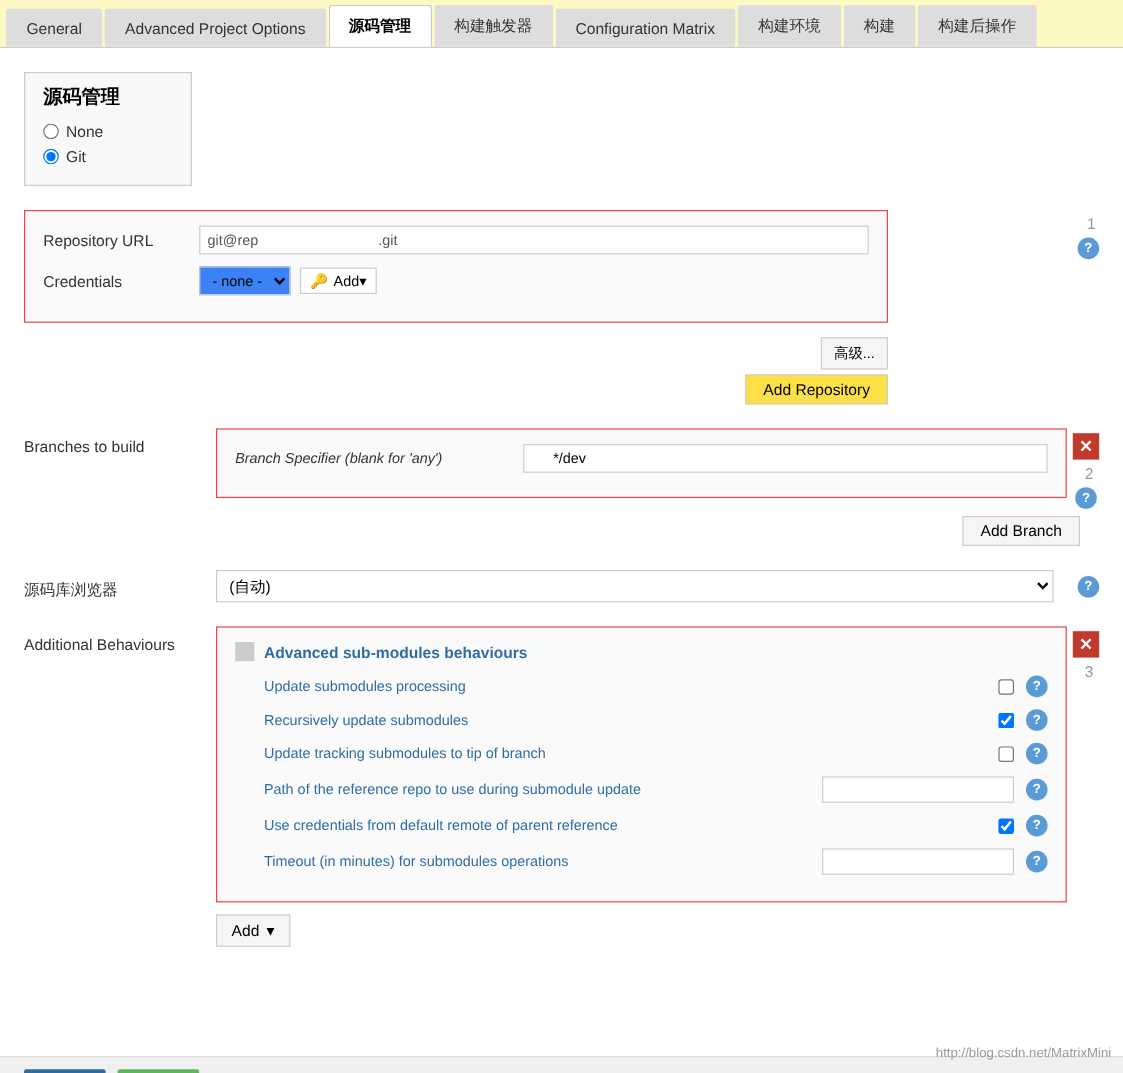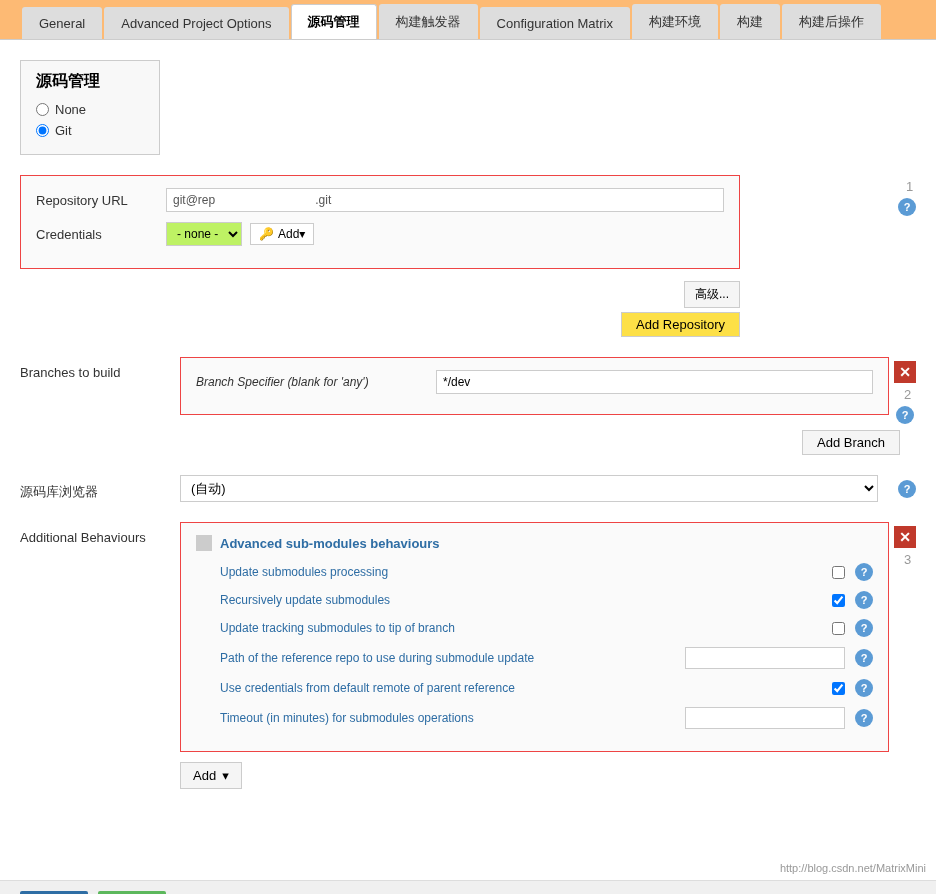--- a/index.html
+++ b/index.html
@@ -8,23 +8,23 @@
       font-size: 13px;
       background: #f0f0f0;
       color: #333;
       width: 936px;
       min-height: 894px;
     }
 
     
     .tab-bar {
       display: flex;
-      background: #fdba74;
+      background: #fef9c3;
       border-bottom: 1px solid #ccc;
-      padding: 0 22px;
+      padding: 0 5px;
       align-items: flex-end;
     }
     .tab-item {
       padding: 8px 16px;
       cursor: pointer;
       font-size: 13px;
       color: #333;
       border: 1px solid transparent;
       border-bottom: none;
       margin-right: 2px;
@@ -119,21 +119,21 @@
     }
 
     .credentials-row {
       display: flex;
       align-items: center;
       gap: 8px;
     }
     .select-none {
       border: 1px solid #ccc;
       padding: 3px 6px;
-      background: #bef264;
+      background: #3b82f6;
       font-size: 12px;
     }
     .add-cred-btn {
       background: #fff;
       border: 1px solid #ccc;
       padding: 3px 8px;
       cursor: pointer;
       font-size: 12px;
       display: flex;
       align-items: center;
@@ -193,21 +193,21 @@
     .branch-label {
       font-size: 12px;
       color: #333;
       width: 230px;
       flex-shrink: 0;
       font-style: italic;
     }
     .branch-input {
       flex: 1;
       border: 1px solid #ccc;
-      padding: 4px 6px;
+      padding: 4px 24px;
       font-size: 12px;
     }
     .btn-close-red {
       background: #c0392b;
       color: white;
       border: none;
       width: 22px;
       height: 22px;
       cursor: pointer;
       font-size: 14px;
@@ -316,21 +316,21 @@
       color: white;
       border: none;
       padding: 8px 20px;
       cursor: pointer;
       font-size: 14px;
       border-radius: 2px;
     }
 
     .watermark {
       position: fixed;
-      bottom: 20px;
+      bottom: 10px;
       right: 10px;
       color: #999;
       font-size: 11px;
       text-align: center;
     }
 
     .section-with-side {
       display: flex;
       align-items: flex-start;
     }

